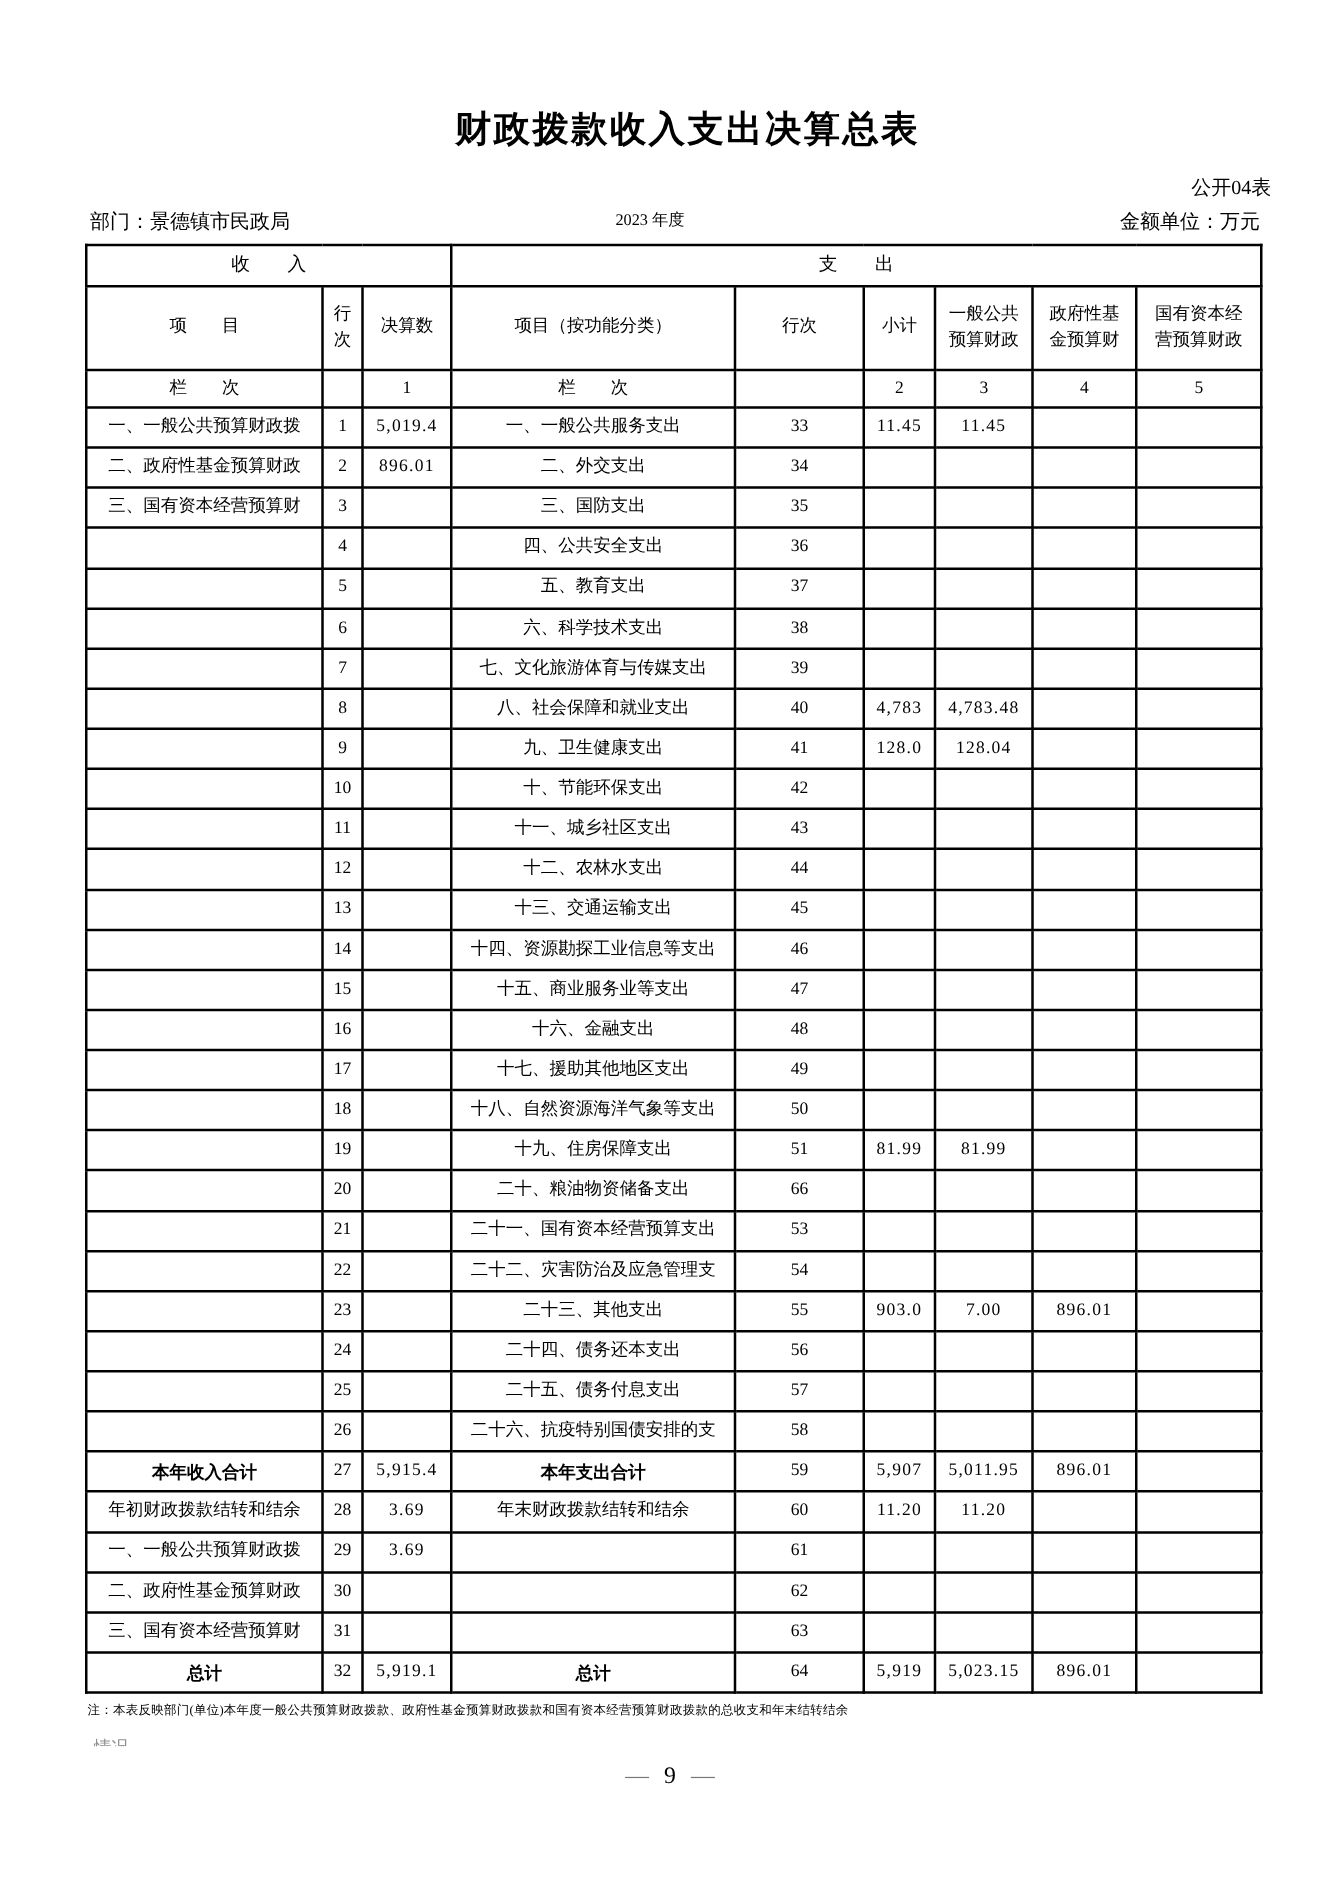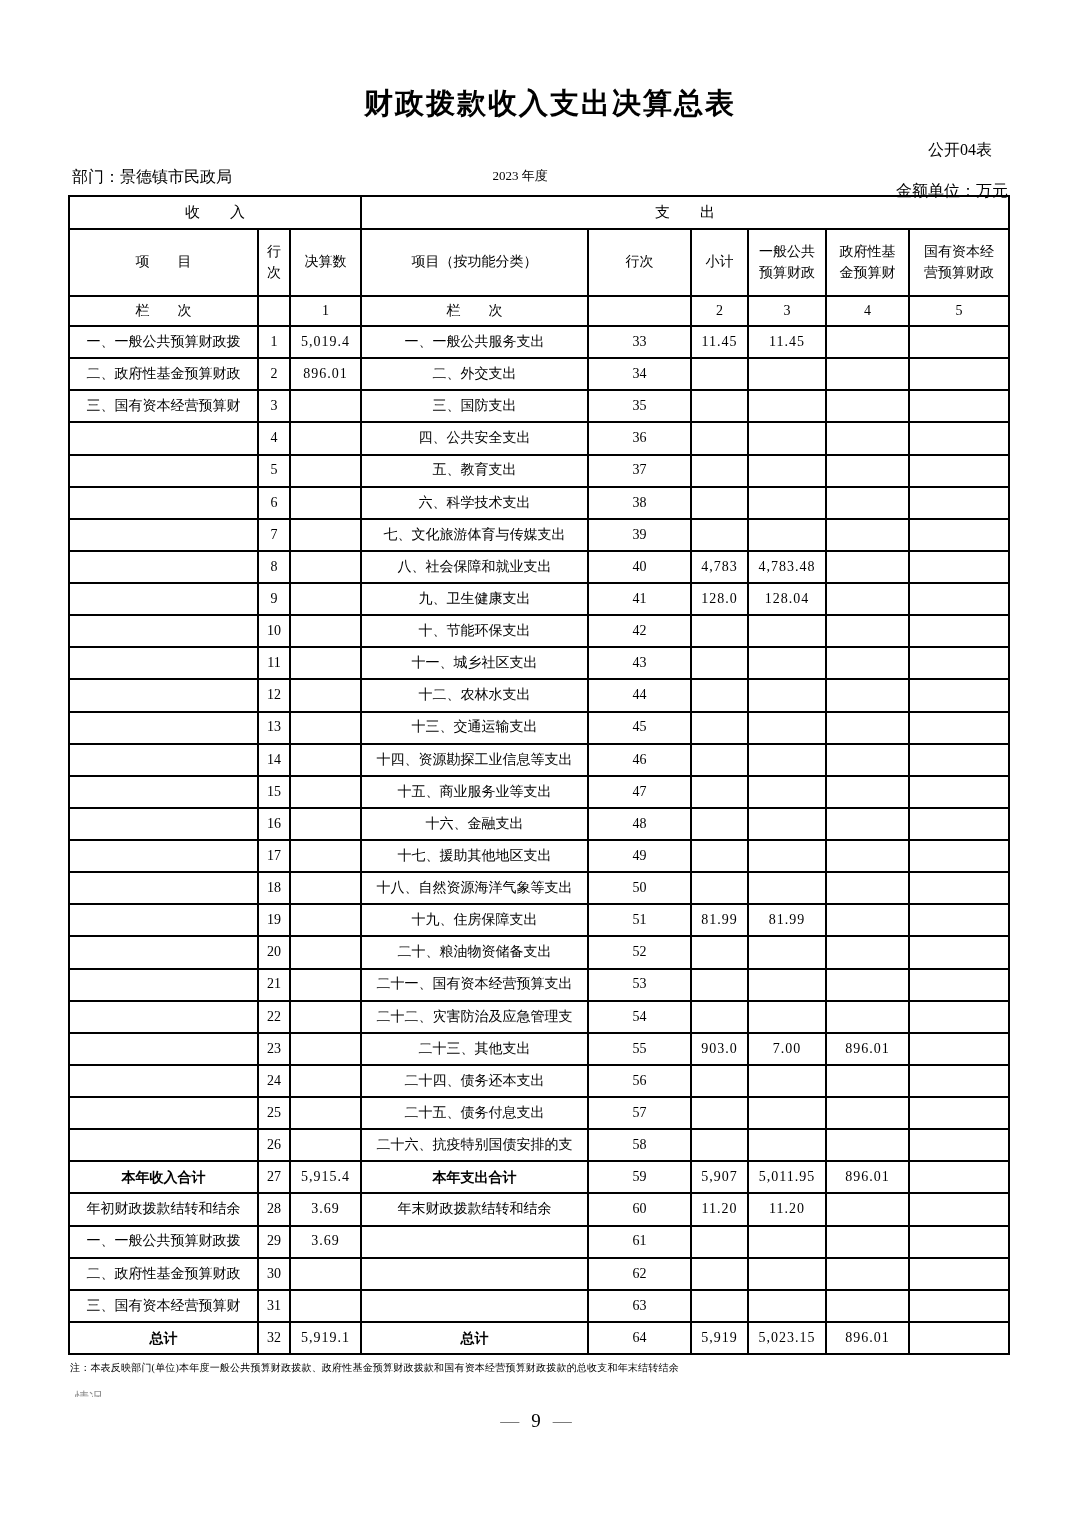--- a/index.html
+++ b/index.html
@@ -6,24 +6,24 @@
   body{
     width:1074px;height:1520px;background:#ffffff;color:#000;
     font-family:"Liberation Serif","DejaVu Serif",serif;
     position:relative;overflow:hidden;
   }
   .title{
     position:absolute;top:84px;left:0;width:1074px;text-align:center;
     font-family:"Liberation Sans","DejaVu Sans",sans-serif;
     font-weight:700;font-size:29px;letter-spacing:2px;margin-left:13px;
   }
-  .form-label{position:absolute;top:140px;right:82px;font-size:16px;}
+  .form-label{position:absolute;top:140px;right:57px;font-size:16px;}
   .dept{position:absolute;top:167px;left:72px;font-size:16px;}
   .year{position:absolute;top:167px;left:0;width:1040px;text-align:center;font-size:13px;}
-  .unit{position:absolute;top:181px;right:66px;font-size:16px;}
+  .unit{position:absolute;top:167px;right:66px;font-size:16px;}
 
   table.fiscal{
     position:absolute;top:195px;left:68px;width:940px;height:1160px;
     border-collapse:collapse;table-layout:fixed;
   }
   .fiscal th,.fiscal td{
     border:2px solid #000;padding:0;margin:0;
     font-weight:normal;font-size:14px;line-height:1.45;
     vertical-align:middle;text-align:center;overflow:hidden;
     white-space:pre-line;
@@ -309,21 +309,21 @@
           <td class="c-num">81.99</td>
           <td class="c-num">81.99</td>
           <td class="c-numc"></td>
           <td class="c-numc"></td>
         </tr>
         <tr>
           <td class="c-item"></td>
           <td class="c-line">20</td>
           <td class="c-num"></td>
           <td class="c-eitem">二十、粮油物资储备支出</td>
-          <td class="c-line">52</td>
+          <td class="c-line">66</td>
           <td class="c-num"></td>
           <td class="c-num"></td>
           <td class="c-numc"></td>
           <td class="c-numc"></td>
         </tr>
         <tr>
           <td class="c-item"></td>
           <td class="c-line">21</td>
           <td class="c-num"></td>
           <td class="c-eitem">二十一、国有资本经营预算支出</td>

